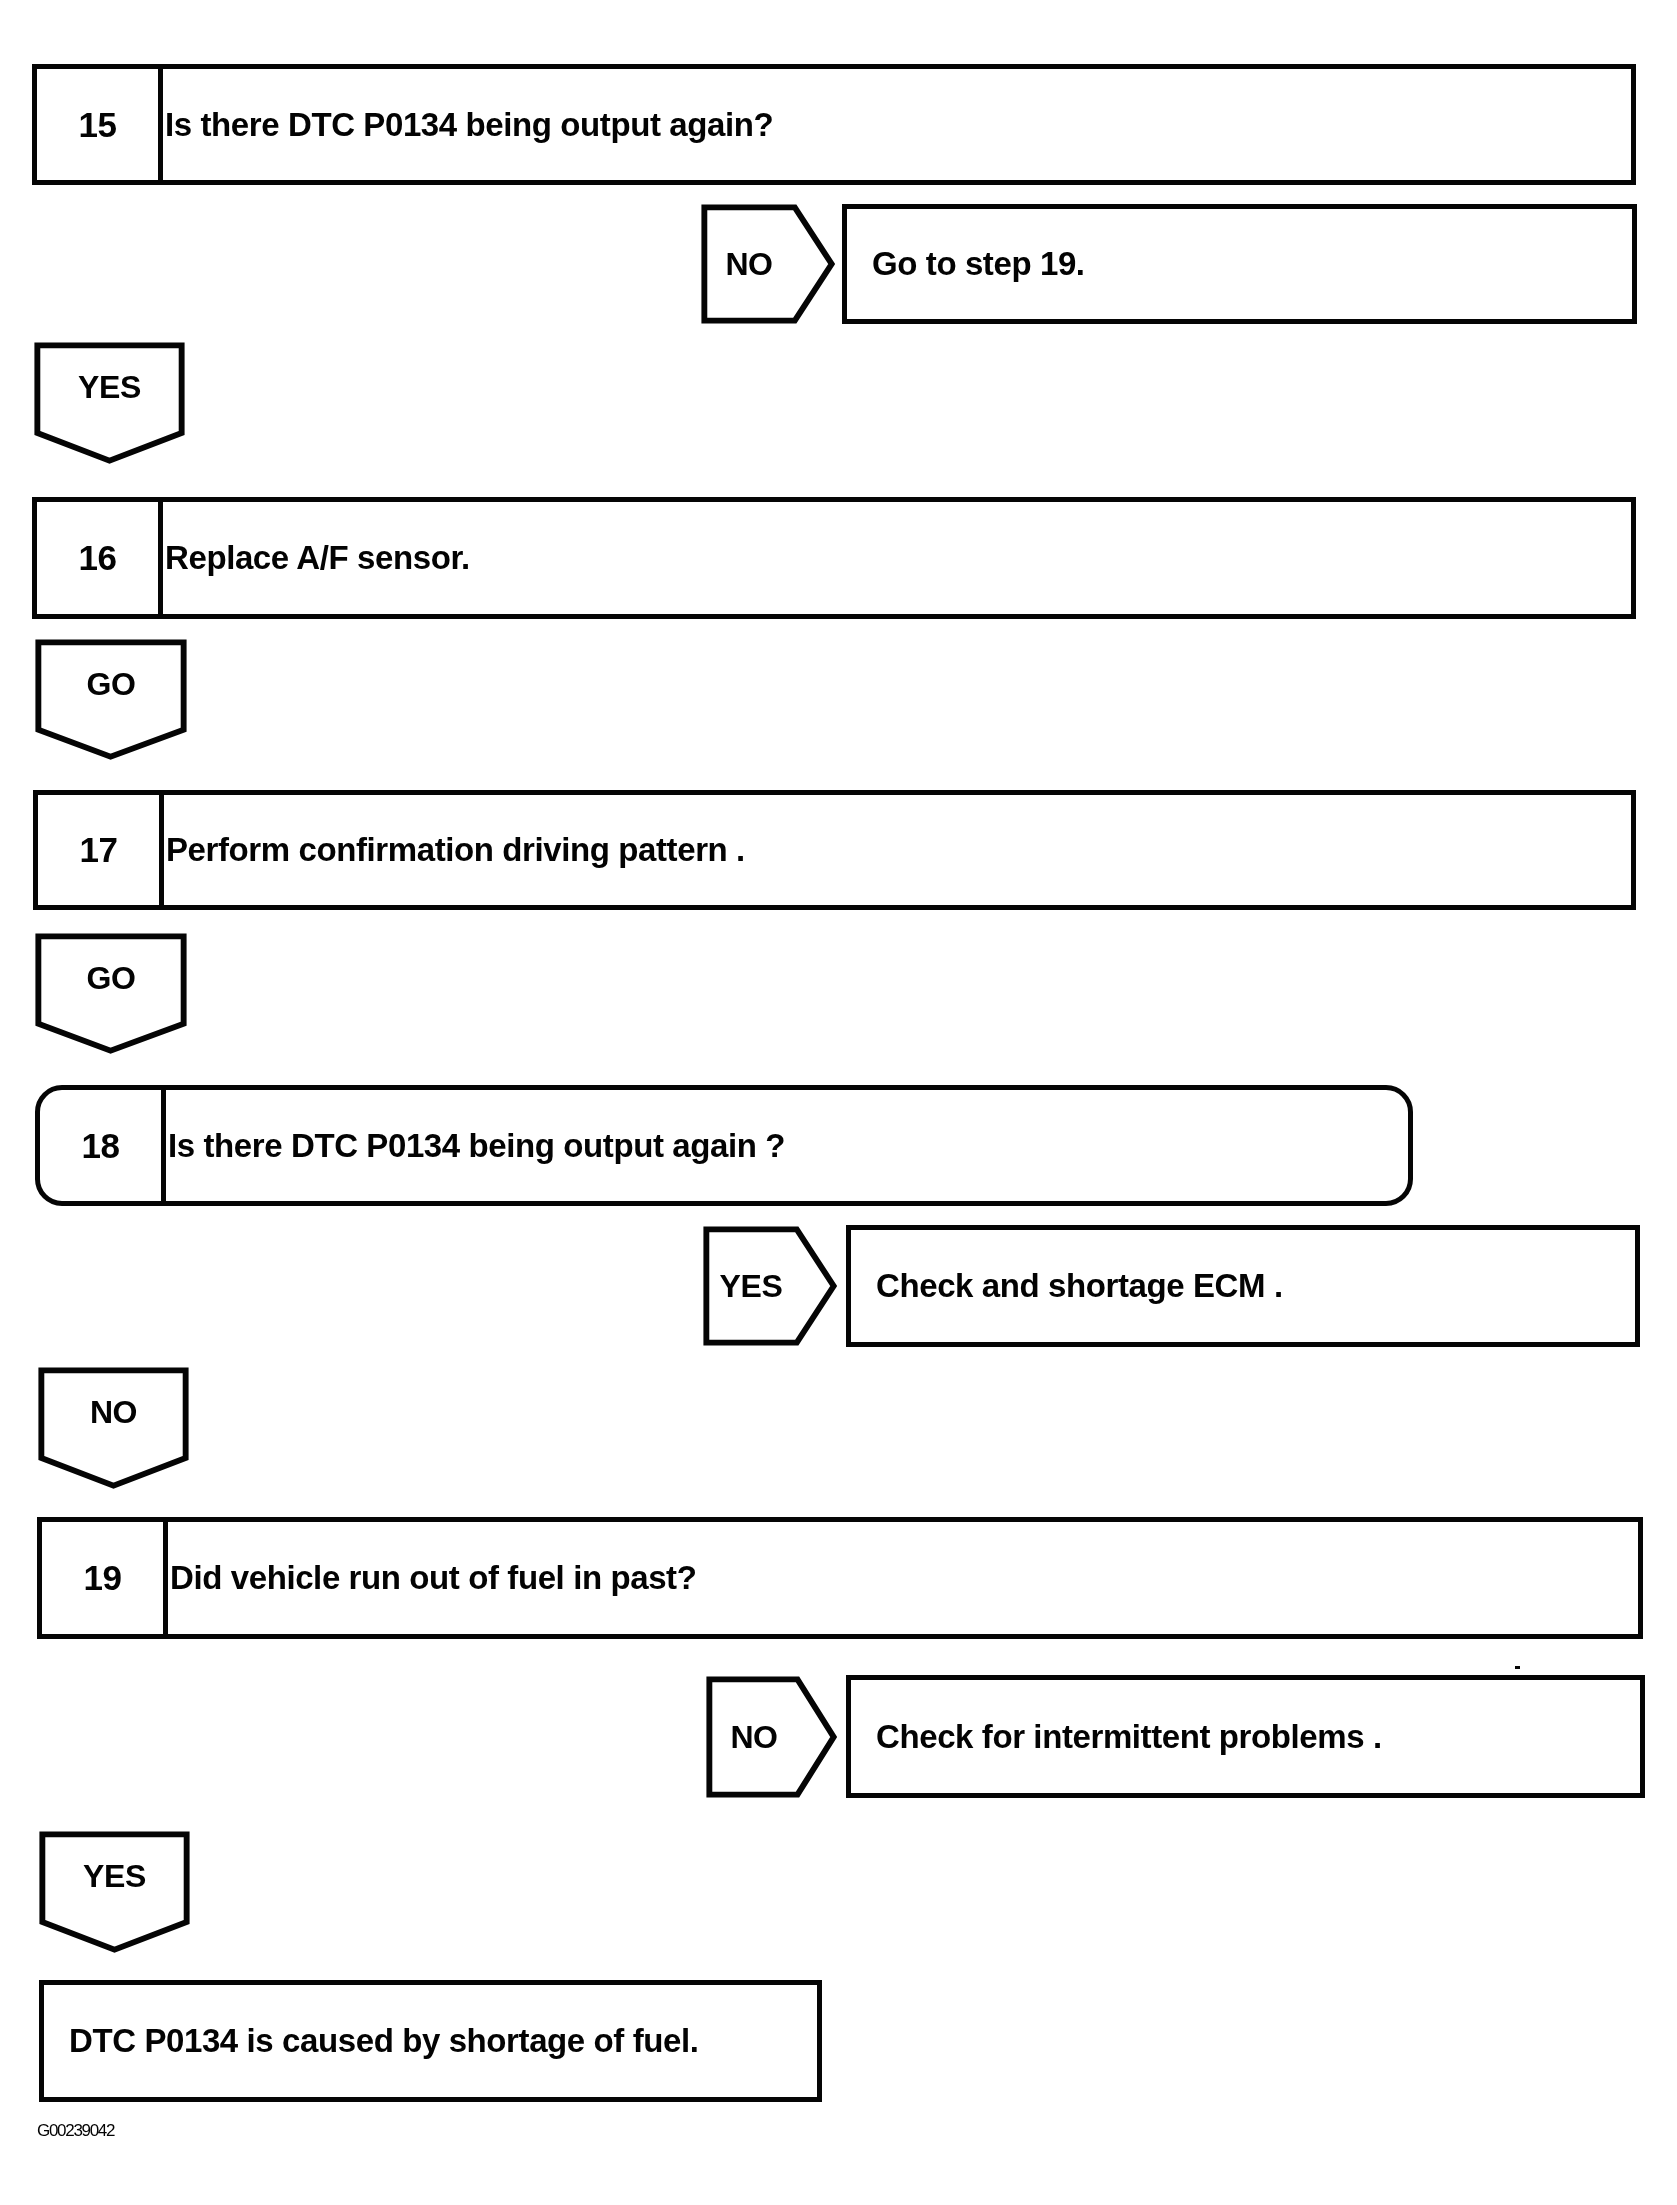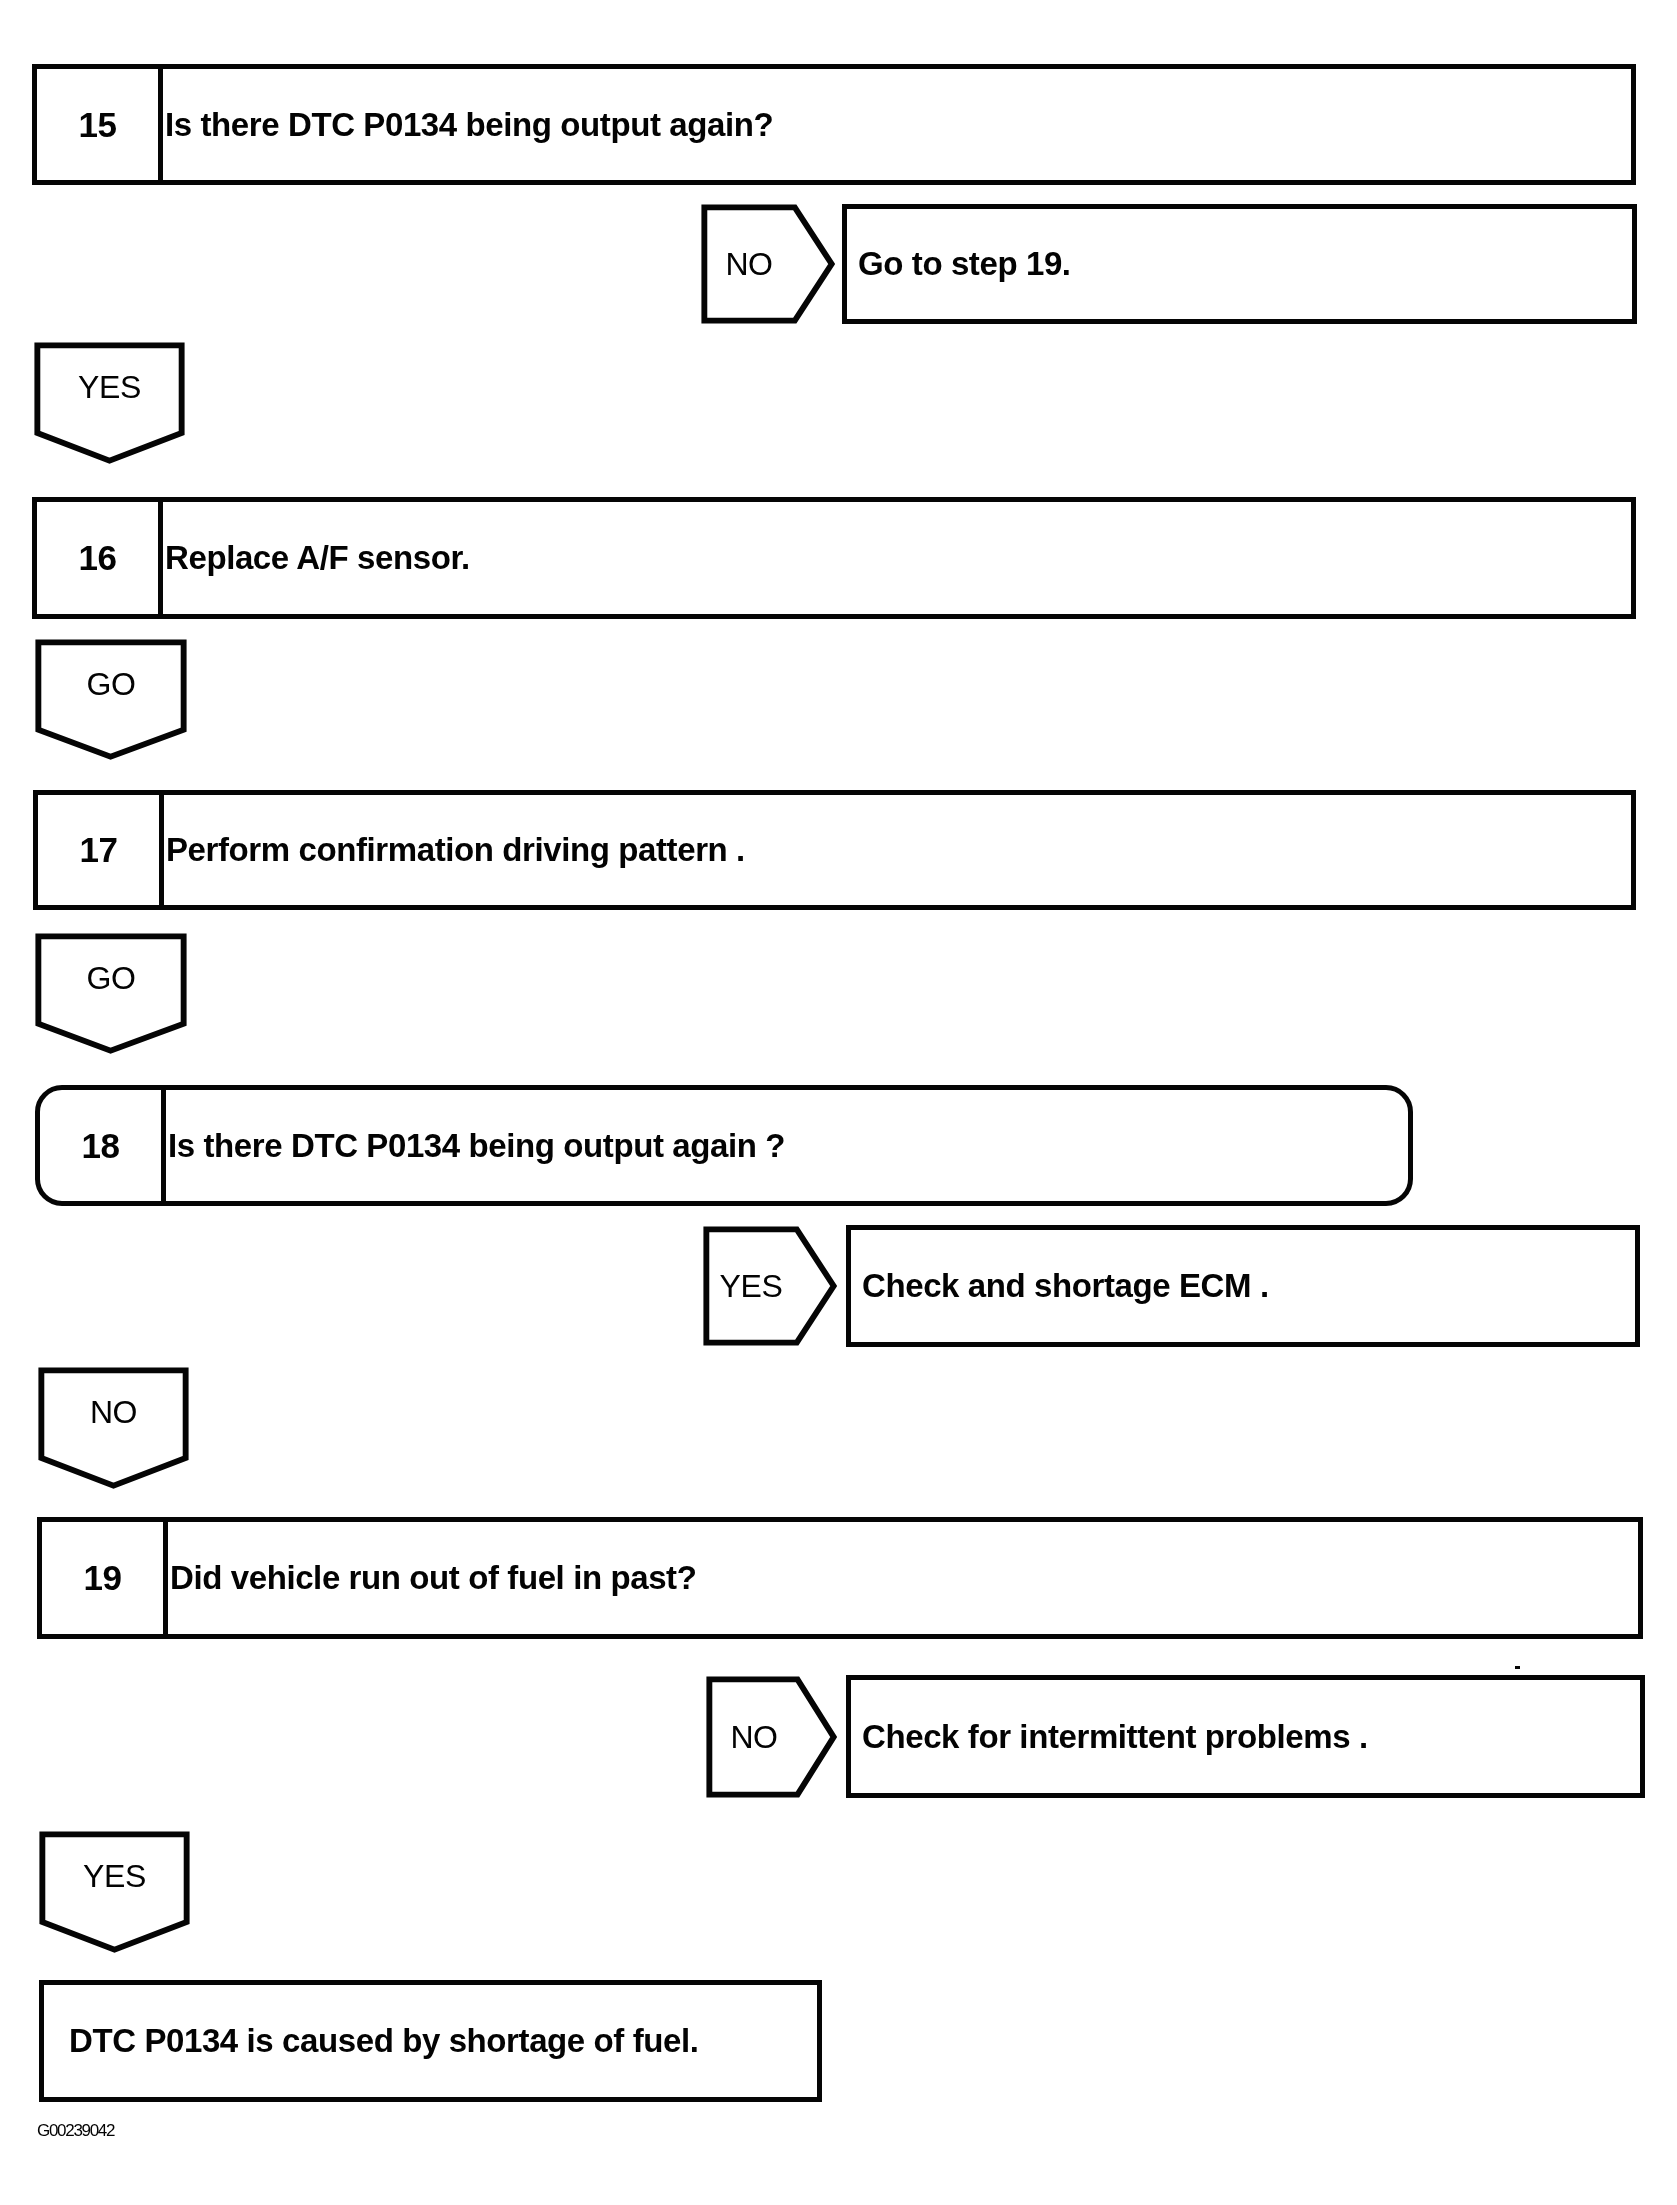--- a/index.html
+++ b/index.html
@@ -42,39 +42,39 @@
     white-space: nowrap;
     overflow: hidden;
   }
 
   
   .action-box {
     border: 5.9px solid #050505;
     background: #ffffff;
     display: flex;
     align-items: center;
-    padding-left: 11px;
+    padding-left: 25px;
     font-weight: bold;
     font-size: 33px;
     letter-spacing: -0.4px;
     white-space: nowrap;
     overflow: hidden;
   }
   .result-box { padding-left: 25px; }
 
   
   .pent { background: transparent; }
   .pent svg { position: absolute; left: 0; top: 0; width: 100%; height: 100%; display: block; }
   .pent svg polygon { fill: #ffffff; stroke: #050505; stroke-width: 7; stroke-linejoin: miter; }
   .pent .lbl {
     position: absolute;
     display: flex;
     align-items: center;
     justify-content: center;
-    font-weight: normal;
+    font-weight: bold;
     font-size: 32px;
     letter-spacing: -0.4px;
   }
   .pent-down .lbl { left: 0; top: 0; width: 100%; height: 91px; }
   .pent-right .lbl { left: 0; top: 0; width: 96px; height: 100%; }
 
   .figure-label {
     font-size: 17px;
     font-weight: normal;
     letter-spacing: -1.3px;

